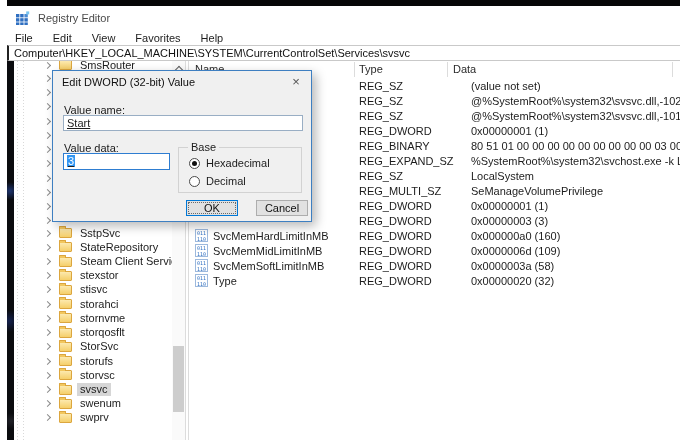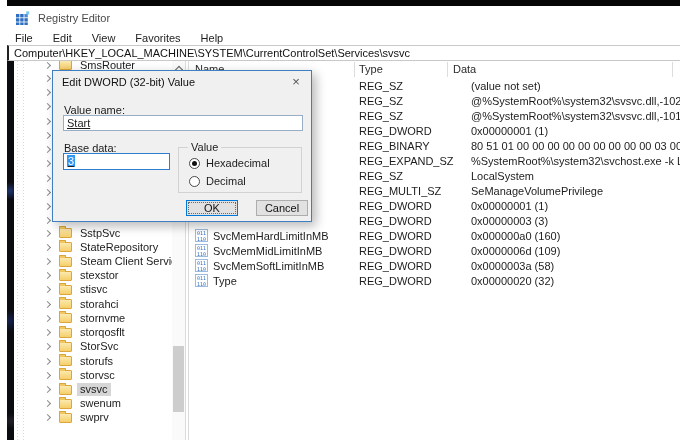--- a/index.html
+++ b/index.html
@@ -335,24 +335,24 @@
           <span class="cell-data">0x00000020 (32)</span>
         </div>
       </div>
   </div>
 
   <div class="dialog">
     <div class="dtitle">Edit DWORD (32-bit) Value</div>
     <div class="dclose">×</div>
     <div class="dlabel" style="left:11px; top:33px">Value name:</div>
     <div class="dinput in-name">Start</div>
-    <div class="dlabel" style="left:11px; top:71px">Base data:</div>
+    <div class="dlabel" style="left:11px; top:71px">Value data:</div>
     <div class="dinput in-data"><span class="selchar">3</span></div>
     <div class="groupbox">
-      <span class="gb-label">Value</span>
+      <span class="gb-label">Base</span>
       <div class="radiorow" style="top:9px">
         <span class="radio on"></span>
         <span>Hexadecimal</span>
       </div>
       <div class="radiorow" style="top:27px">
         <span class="radio"></span>
         <span>Decimal</span>
       </div>
     </div>
     <div class="dbtn btn-ok">OK</div>

